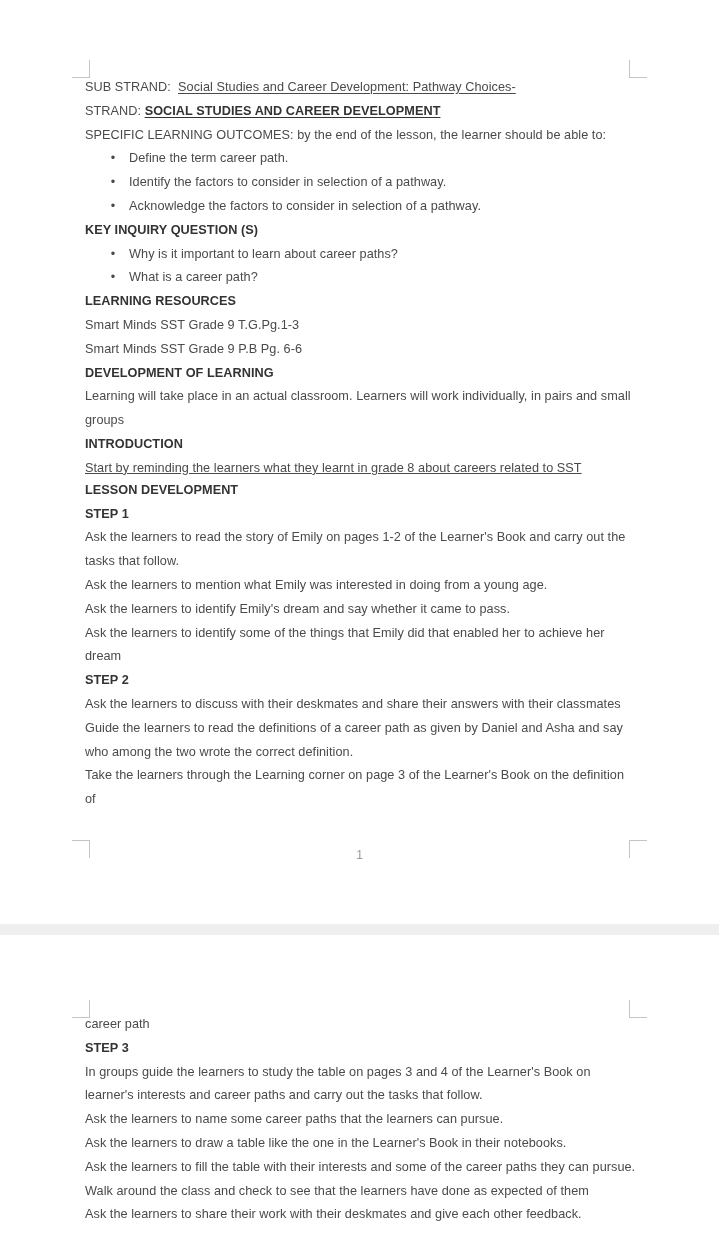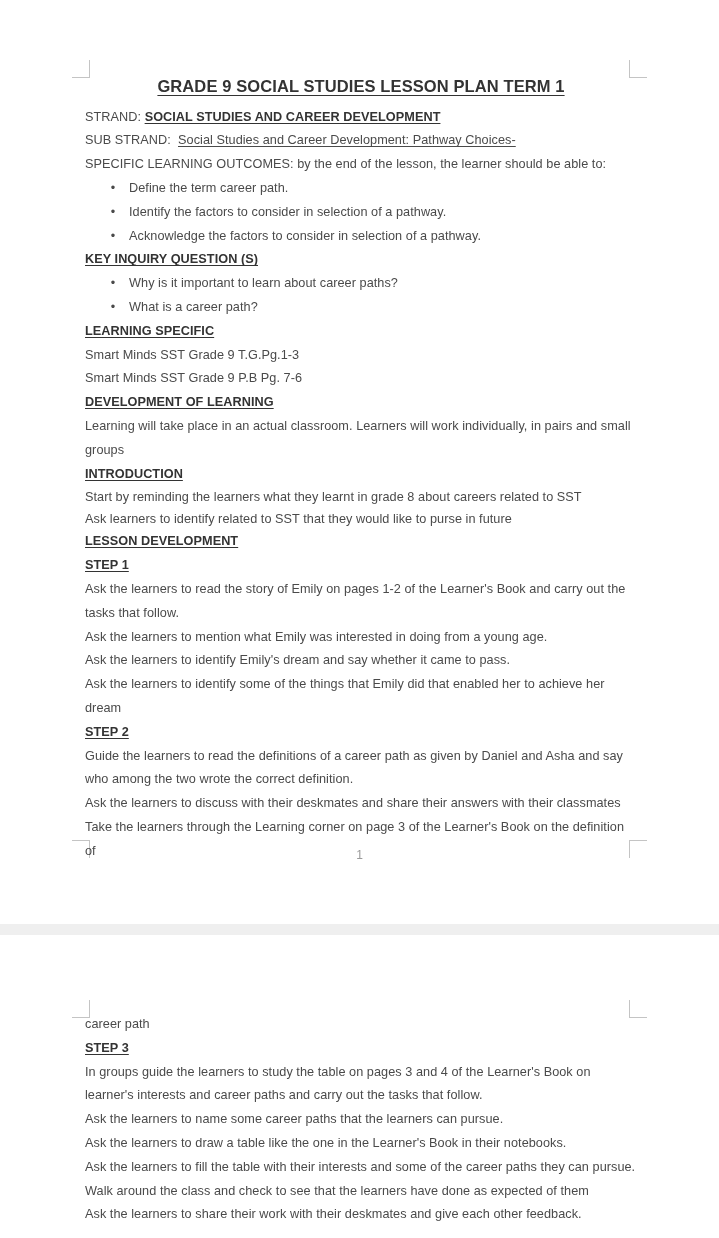--- a/index.html
+++ b/index.html
@@ -106,41 +106,41 @@
   p.line {
     margin: 0;
     font-size: 12.7px;
     line-height: 23.8px;
     color: #4a4a4a;
     letter-spacing: 0.05px;
     white-space: pre-wrap;
   }
   p.tight {
     line-height: 22px;
+    text-decoration: underline;
   }
   .u-bold {
     font-weight: bold;
     text-decoration: underline;
     text-underline-offset: 2px;
     color: #333333;
   }
   .u-plain {
     text-decoration: underline;
     text-underline-offset: 2px;
   }
   h2.heading {
     margin: 0;
     font-size: 12.7px;
     line-height: 23.8px;
     font-weight: bold;
     color: #333333;
     letter-spacing: 0.05px;
   }
   h2.heading span.txt {
-    text-decoration: underline;
     text-underline-offset: 2px;
     margin-top: 32px;
   }
 
   ul.bullets {
     margin: 0;
     padding: 0 0 0 44px;
     list-style: none;
   }
   ul.bullets li {
@@ -193,63 +193,61 @@
         <i class="v"></i>
         <i class="h"></i>
       </div>
     <div class="mark br">
         <i class="v"></i>
         <i class="h"></i>
       </div>
 
     <div class="body-area">
 
-      <h1 class="doc-title">GRADE 9 SOCIAL STUDIES LESSON PLAN TERM 1</h1>
+
+      <p class="line"><span>SUB STRAND:</span>  <span class="u-plain">Social Studies and Career Development: Pathway Choices-</span></p>
 
       <p class="line"><span>STRAND:</span> <span class="u-bold">SOCIAL STUDIES AND CAREER DEVELOPMENT</span></p>
-
-      <p class="line"><span>SUB STRAND:</span>  <span class="u-plain">Social Studies and Career Development: Pathway Choices-</span></p>
 
       <p class="line">SPECIFIC LEARNING OUTCOMES: by the end of the lesson, the learner should be able to:</p>
 
       <ul class="bullets">
         <li><span class="dot">•</span><span>Define the term career path.</span></li>
         <li><span class="dot">•</span><span>Identify the factors to consider in selection of a pathway.</span></li>
         <li><span class="dot">•</span><span>Acknowledge the factors to consider in selection of a pathway.</span></li>
       </ul>
 
       <h2 class="heading"><span class="txt">KEY INQUIRY QUESTION (S)</span></h2>
 
       <ul class="bullets">
         <li><span class="dot">•</span><span>Why is it important to learn about career paths?</span></li>
         <li><span class="dot">•</span><span>What is a career path?</span></li>
       </ul>
 
-      <h2 class="heading"><span class="txt">LEARNING SPECIFIC</span></h2>
+      <h2 class="heading"><span class="txt">LEARNING RESOURCES</span></h2>
       <p class="line">Smart Minds SST Grade 9 T.G.Pg.1-3</p>
-      <p class="line">Smart Minds SST Grade 9 P.B Pg. 7-6</p>
+      <p class="line">Smart Minds SST Grade 9 P.B Pg. 6-6</p>
 
       <h2 class="heading"><span class="txt">DEVELOPMENT OF LEARNING</span></h2>
       <p class="line">Learning will take place in an actual classroom. Learners will work individually, in pairs and small groups</p>
 
       <h2 class="heading"><span class="txt">INTRODUCTION</span></h2>
       <p class="line tight">Start by reminding the learners what they learnt in grade 8 about careers related to SST</p>
-      <p class="line tight">Ask learners to identify related to SST that they would like to purse in future</p>
 
       <h2 class="heading"><span class="txt">LESSON DEVELOPMENT</span></h2>
       <h2 class="heading"><span class="txt">STEP 1</span></h2>
 
       <p class="line">Ask the learners to read the story of Emily on pages 1-2 of the Learner's Book and carry out the tasks that follow.</p>
       <p class="line">Ask the learners to mention what Emily was interested in doing from a young age.</p>
       <p class="line">Ask the learners to identify Emily's dream and say whether it came to pass.</p>
       <p class="line">Ask the learners to identify some of the things that Emily did that enabled her to achieve her dream</p>
 
       <h2 class="heading"><span class="txt">STEP 2</span></h2>
+      <p class="line">Ask the learners to discuss with their deskmates and share their answers with their classmates</p>
       <p class="line">Guide the learners to read the definitions of a career path as given by Daniel and Asha and say who among the two wrote the correct definition.</p>
-      <p class="line">Ask the learners to discuss with their deskmates and share their answers with their classmates</p>
       <p class="line">Take the learners through the Learning corner on page 3 of the Learner's Book on the definition of</p>
 
     </div>
 
     <div class="page-num">1</div>
   </div>
 
   <div class="page-gap"></div>
 
   <div class="page page-2">

